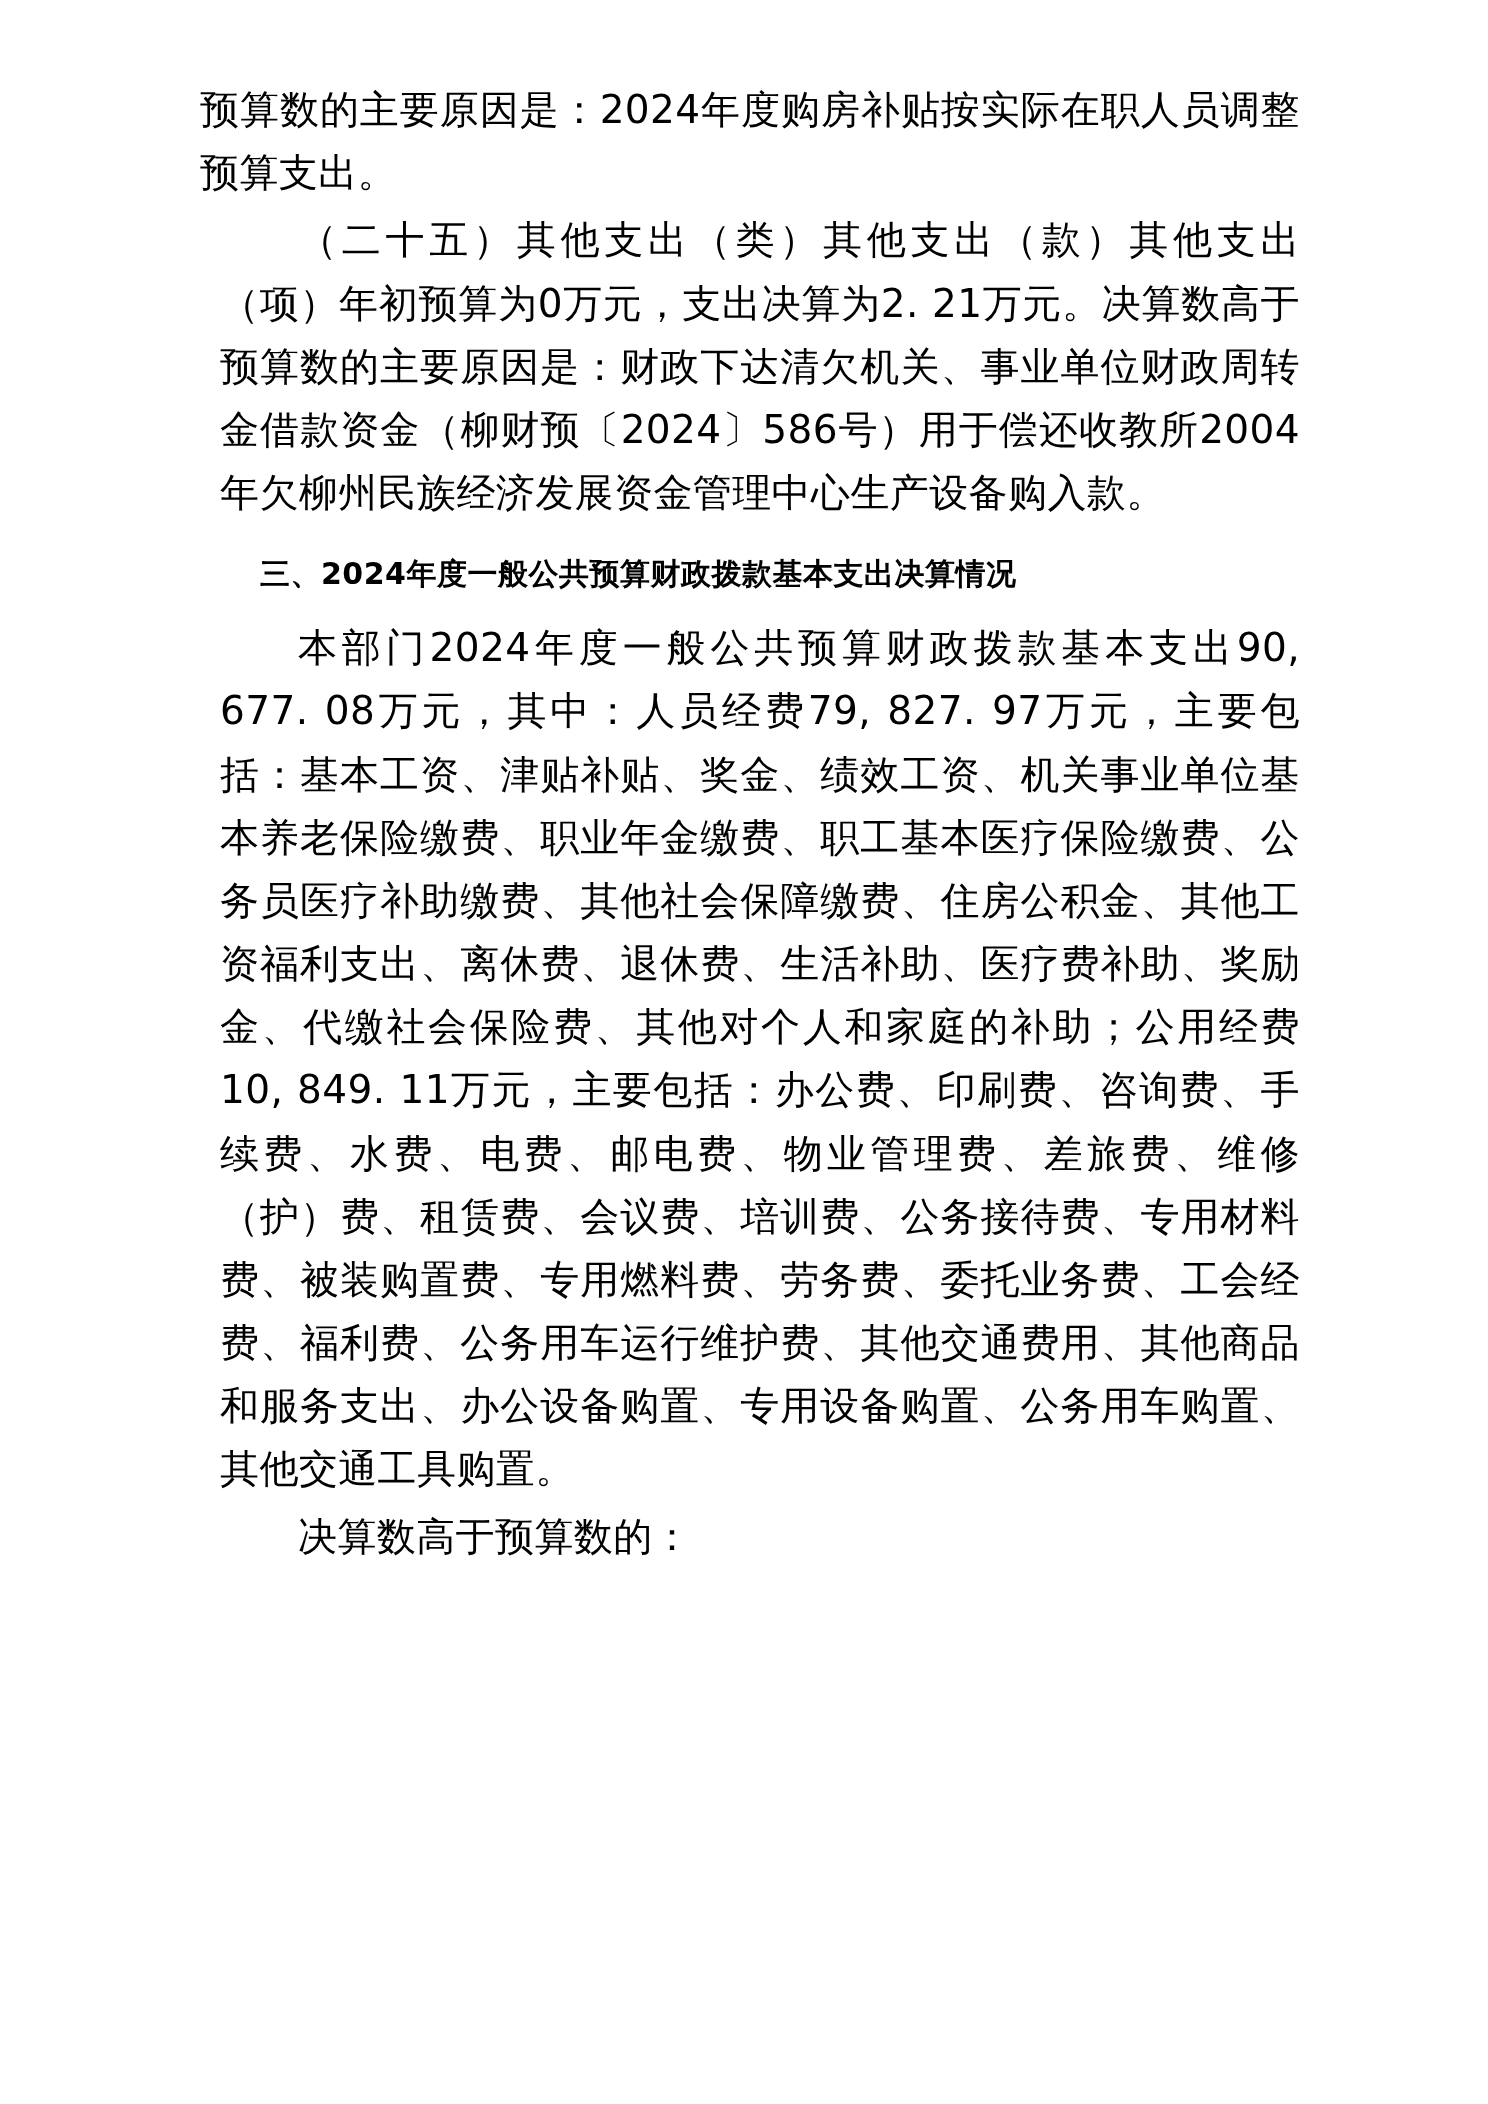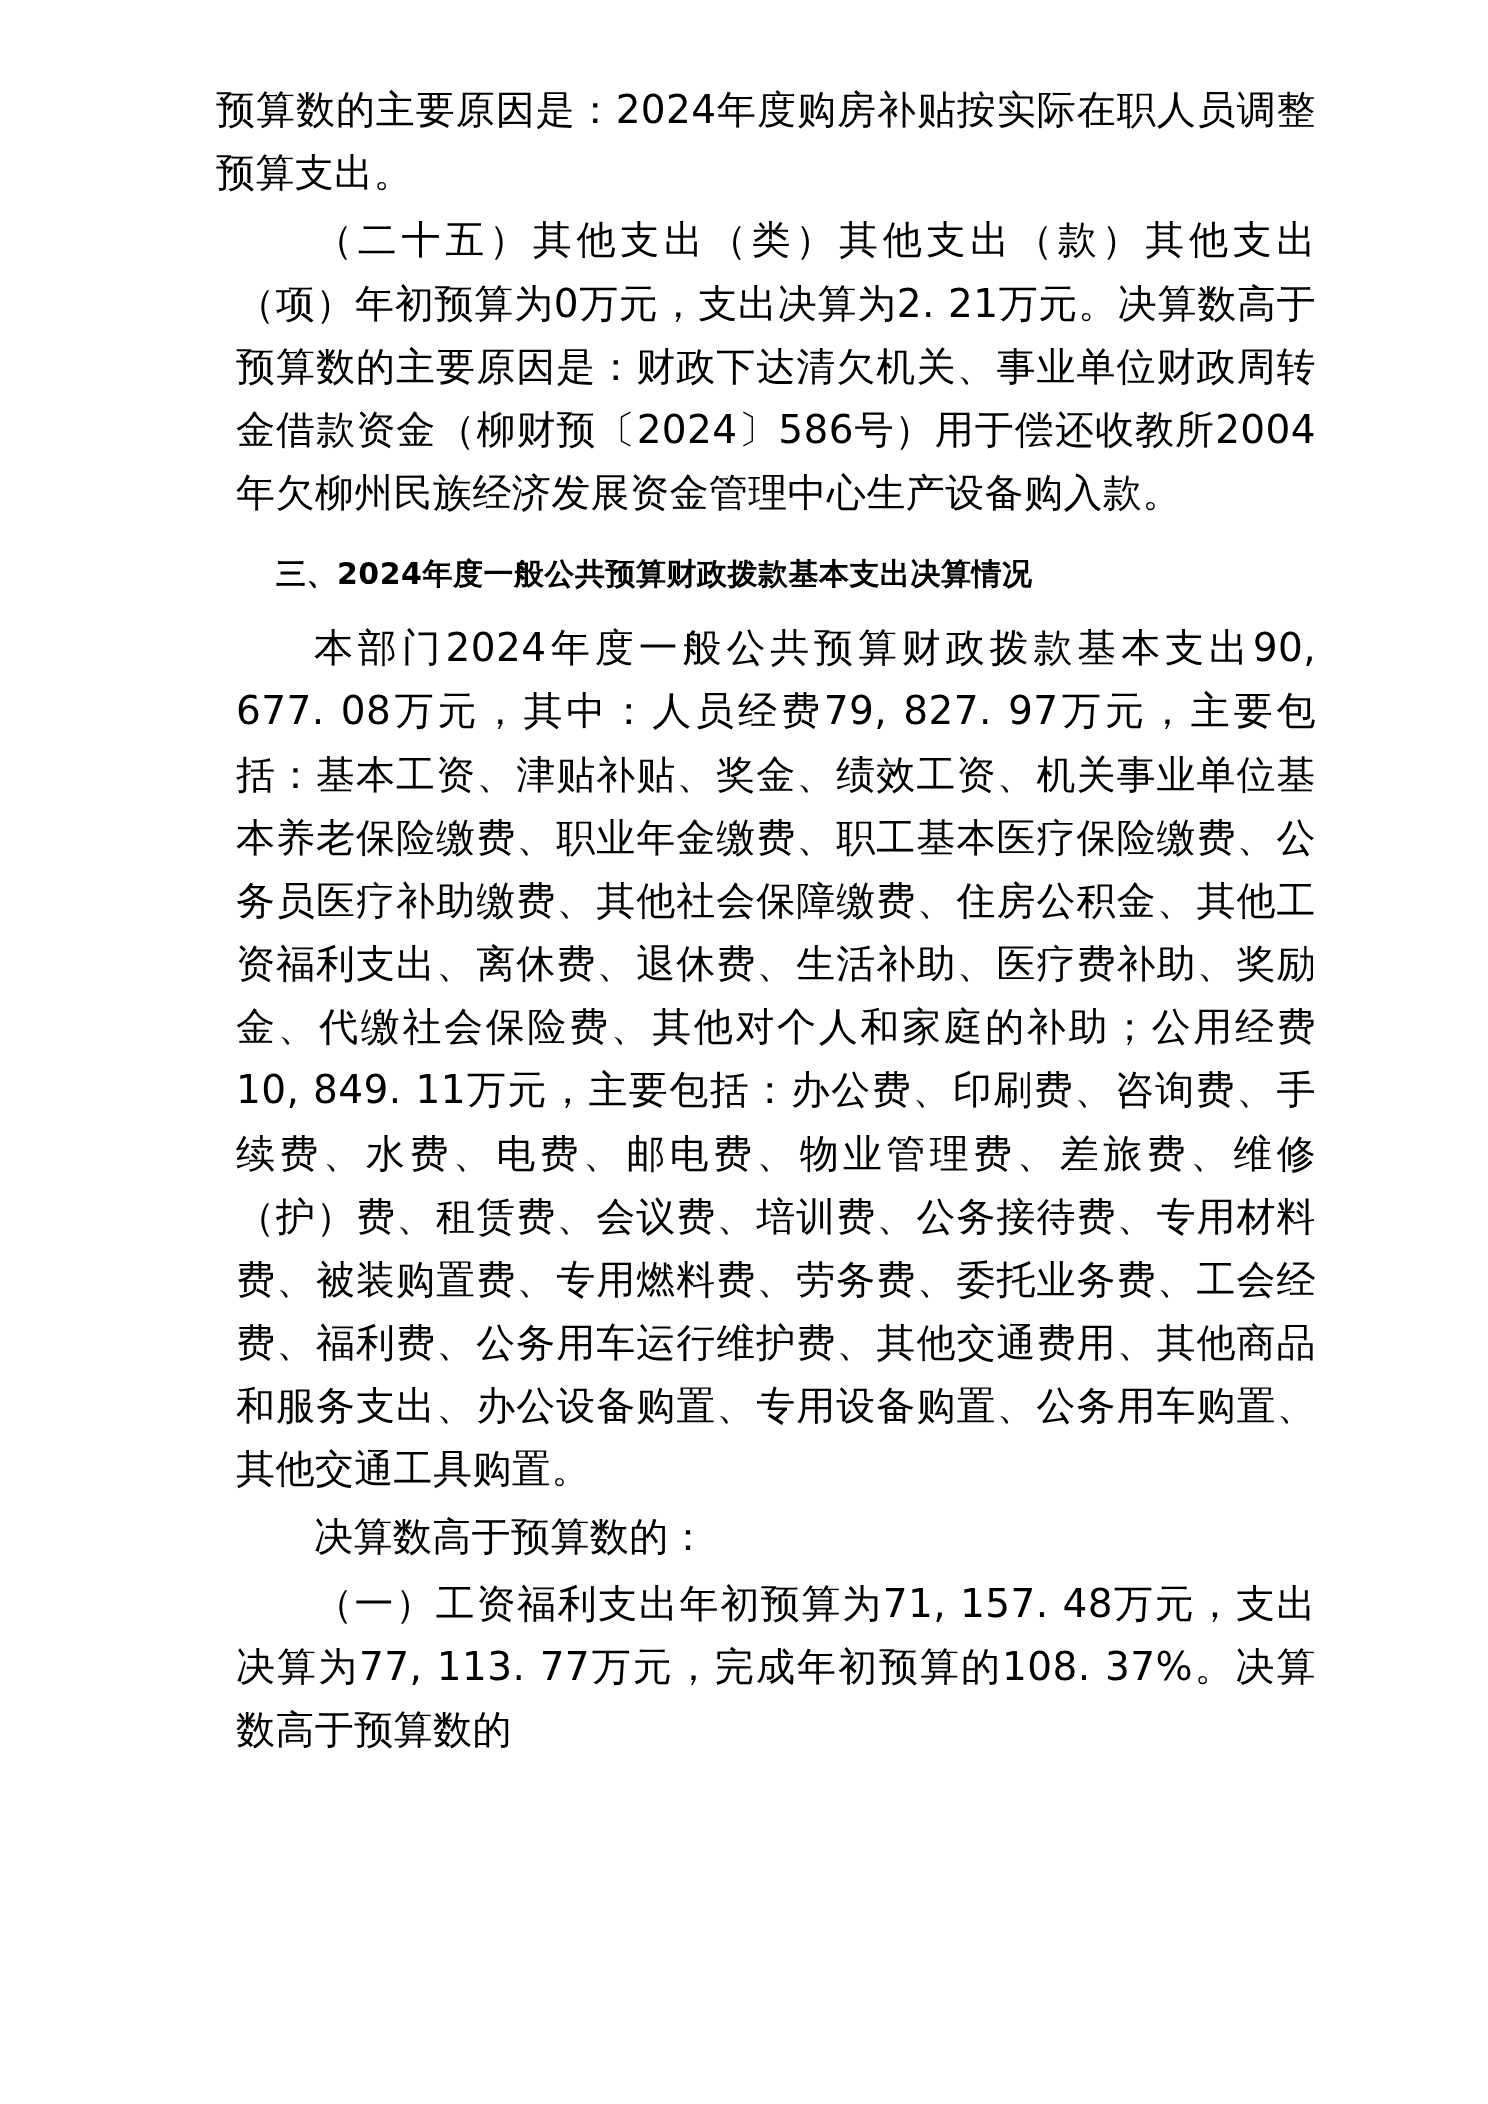--- a/index.html
+++ b/index.html
@@ -10,21 +10,21 @@
   body {
     width: 1488px;
     height: 2104px;
     font-family: "DejaVu Sans", "Liberation Sans", sans-serif;
     color: #000000;
     position: relative;
     overflow: hidden;
   }
   .page {
     position: absolute;
-    left: 16px;
+    left: 0;
     top: 0;
     width: 1392px;
     height: 2104px;
     box-sizing: border-box;
     padding: 78px 170px 0 200px;
   }
   .doc-body {
     width: 1100px;
   }
   p.para {
@@ -67,17 +67,16 @@
     <p class="para">预算数的主要原因是：2024年度购房补贴按实际在职人员调整预算支出。</p>
 
     <p class="para indent">（二十五）其他支出（类）其他支出（款）其他支出（项）年初预算为0万元，支出决算为2. 21万元。决算数高于预算数的主要原因是：财政下达清欠机关、事业单位财政周转金借款资金（柳财预〔2024〕586号）用于偿还收教所2004年欠柳州民族经济发展资金管理中心生产设备购入款。</p>
 
     <h2 class="section-heading">三、2024年度一般公共预算财政拨款基本支出决算情况</h2>
 
     <p class="para indent">本部门2024年度一般公共预算财政拨款基本支出90, 677. 08万元，其中：人员经费79, 827. 97万元，主要包括：基本工资、津贴补贴、奖金、绩效工资、机关事业单位基本养老保险缴费、职业年金缴费、职工基本医疗保险缴费、公务员医疗补助缴费、其他社会保障缴费、住房公积金、其他工资福利支出、离休费、退休费、生活补助、医疗费补助、奖励金、代缴社会保险费、其他对个人和家庭的补助；公用经费10, 849. 11万元，主要包括：办公费、印刷费、咨询费、手续费、水费、电费、邮电费、物业管理费、差旅费、维修（护）费、租赁费、会议费、培训费、公务接待费、专用材料费、被装购置费、专用燃料费、劳务费、委托业务费、工会经费、福利费、公务用车运行维护费、其他交通费用、其他商品和服务支出、办公设备购置、专用设备购置、公务用车购置、其他交通工具购置。</p>
 
     <p class="para indent">决算数高于预算数的：</p>
 
-    <p class="para indent">（一）工资福利支出年初预算为71, 157. 48万元，支出决算为77, 113. 77万元，完成年初预算的108. 37%。决算数高于预算数的</p>
 
   </div>
 
 </div>
 
 </body></html>

